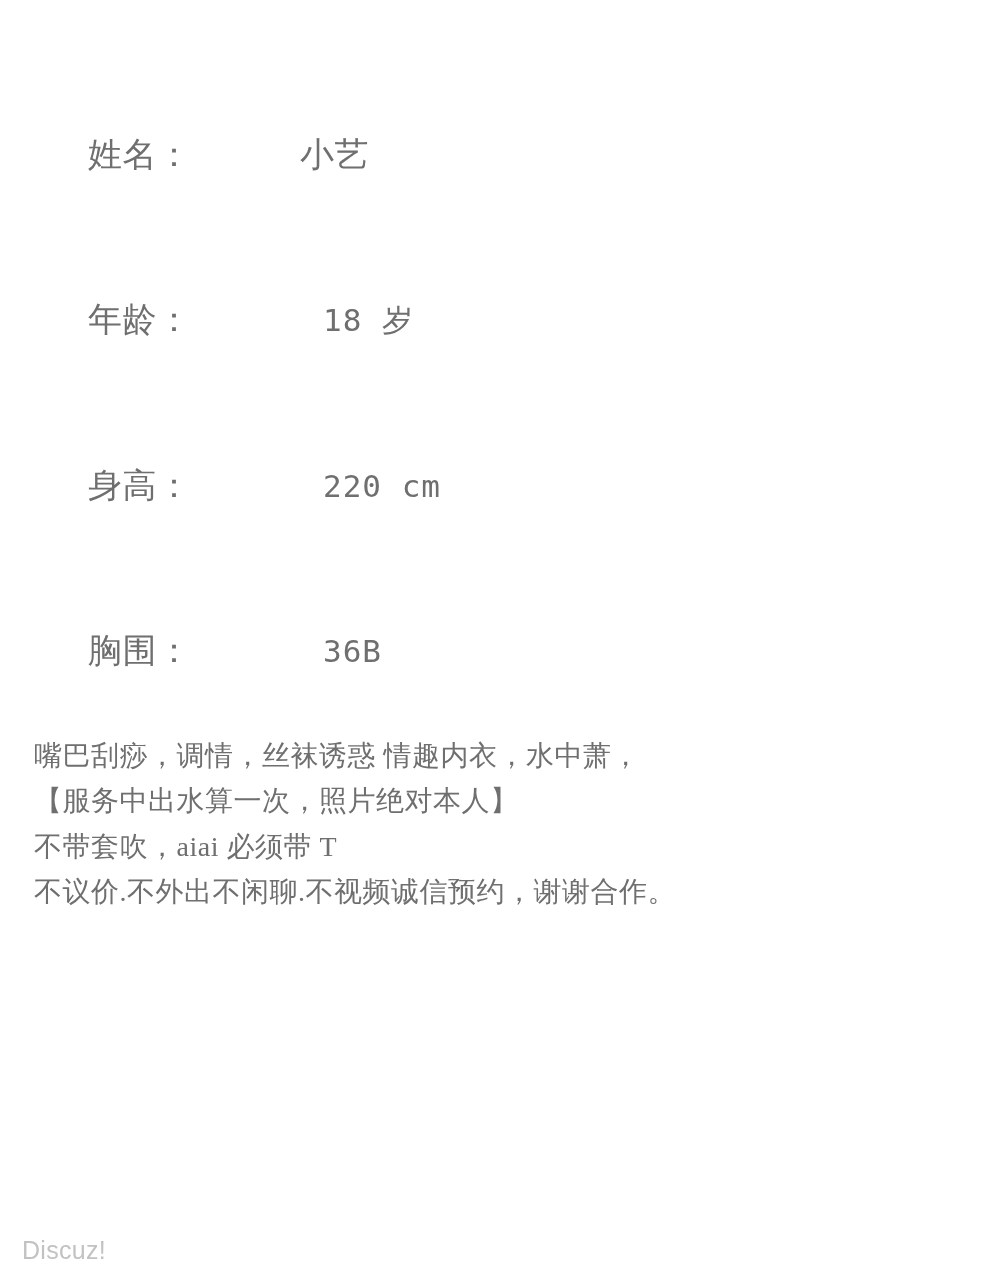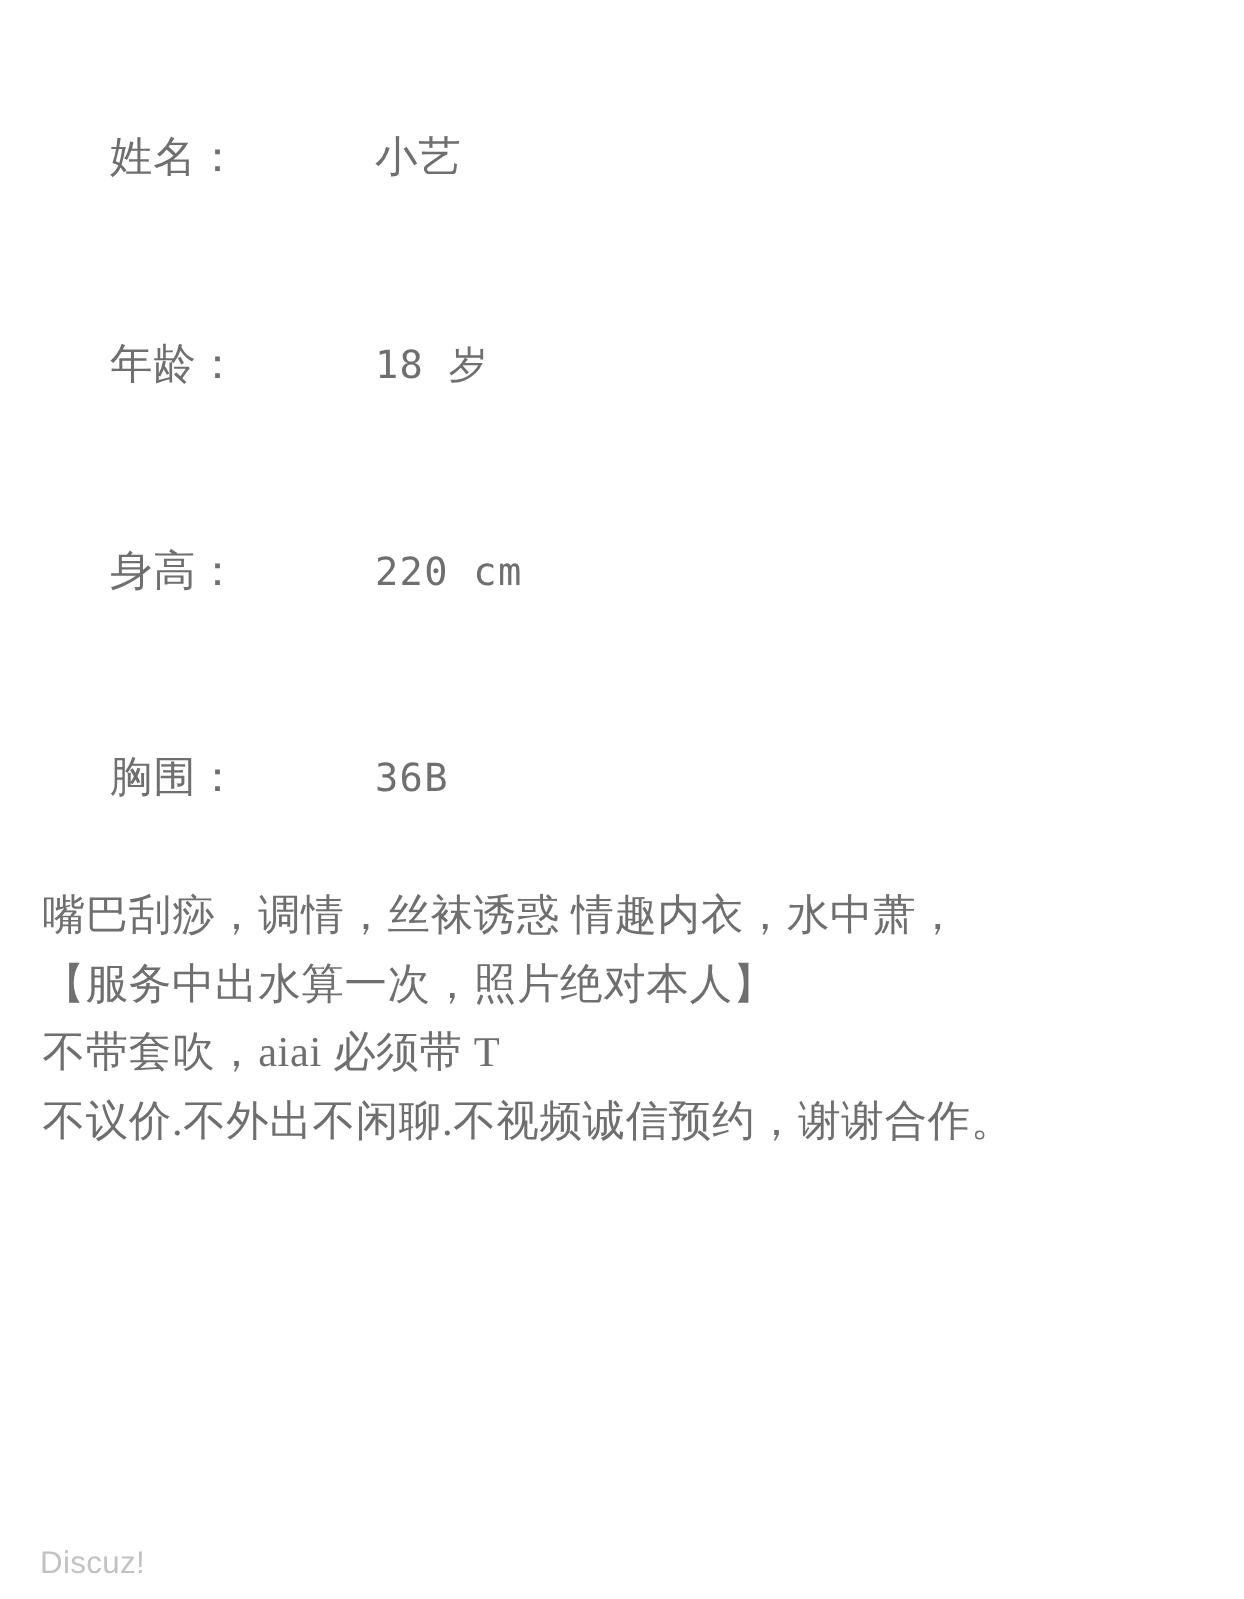--- a/index.html
+++ b/index.html
@@ -15,21 +15,21 @@
     color: #6f6f6f;
     overflow: hidden;
   }
   .page {
     position: absolute;
     left: 0;
     top: 0;
     width: 995px;
     height: 1279px;
     box-sizing: border-box;
-    padding: 44px 34px 0 34px;
+    padding: 72px 34px 0 34px;
   }
   .profile-list {
     margin: 0;
     padding: 0;
     list-style: none;
   }
   .row {
     display: block;
     font-size: 34px;
     line-height: 1.62;
@@ -43,35 +43,36 @@
     font-family: "Liberation Serif", "DejaVu Serif", serif;
   }
   .row .value {
     display: inline;
     font-family: "Liberation Serif", "DejaVu Serif", serif;
   }
   .row.mono-value .value {
     font-family: "DejaVu Sans Mono", "Liberation Mono", monospace;
     font-size: 31px;
     letter-spacing: 1px;
+    margin-left: 23px;
   }
   .para {
-    font-size: 34px;
+    font-size: 28px;
     line-height: 1.62;
     color: #6f6f6f;
     white-space: pre-wrap;
     letter-spacing: 0.5px;
     display: block;
   }
   .para.mixed {
     font-family: "Liberation Serif", "DejaVu Serif", serif;
   }
   .watermark {
     position: absolute;
-    left: 32px;
+    left: 22px;
     bottom: 14px;
     font-family: "Liberation Sans", sans-serif;
     font-size: 25px;
     color: #c2c2c2;
     letter-spacing: 0.3px;
   }
 </style>
 </head>
 <body>
 

